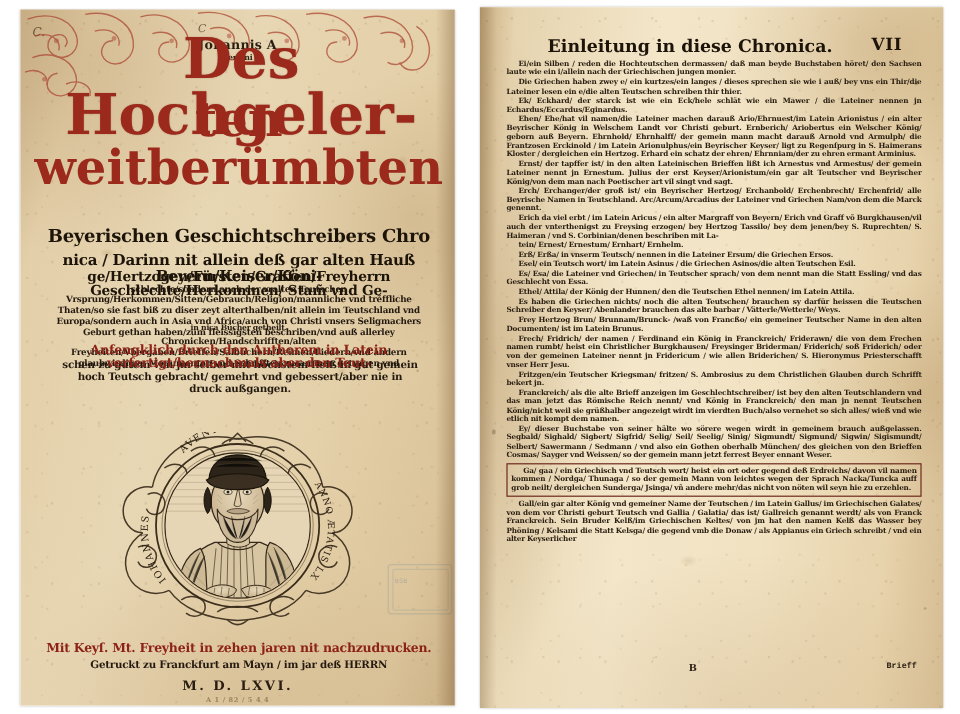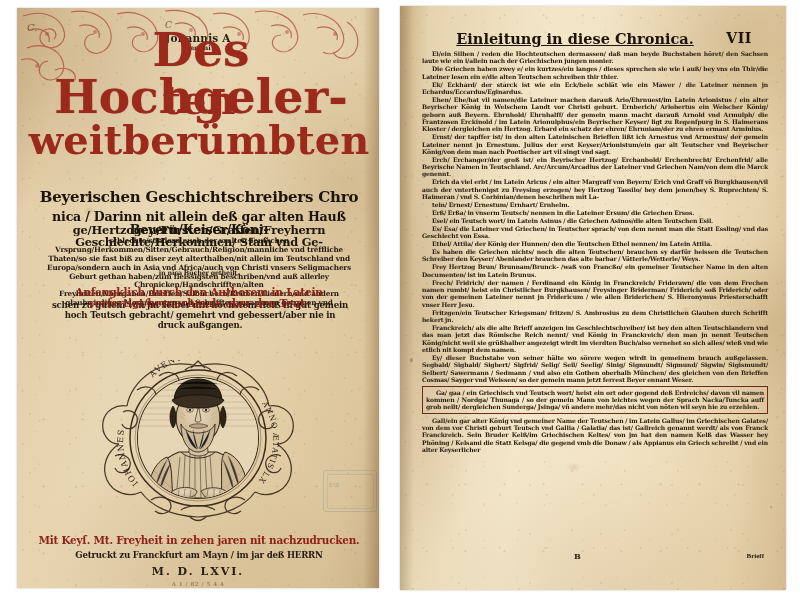--- a/index.html
+++ b/index.html
@@ -96,39 +96,39 @@
   #stamp{position:absolute;left:306px;top:462px;width:52px;height:40px;
      border:1.4px solid rgba(90,125,150,.40);border-radius:3px;opacity:.55;}
   #stamp:before{content:"";position:absolute;left:2.5px;top:2.5px;right:2.5px;bottom:2.5px;
      border:.8px solid rgba(90,125,150,.32);border-radius:2px;}
   #stamp span{position:absolute;left:5px;top:11px;font-size:5px;color:rgba(70,105,135,.55);
      font-family:"DejaVu Sans",sans-serif;letter-spacing:.3px;}
 
   
   #rp-head{position:absolute;left:34px;right:34px;top:24px;height:18px;}
   #rp-head .ttl{position:absolute;left:10px;right:46px;text-align:center;
-     font-size:14.5px;font-weight:700;color:#1d1409;font-family:"DejaVu Serif",serif;text-decoration:underline;}
+     font-size:14.5px;font-weight:700;color:#1d1409;font-family:"DejaVu Serif",serif;}
   #rp-head .fol{position:absolute;right:0;top:0;font-size:14px;font-weight:700;color:#1d1409;
      font-family:"DejaVu Serif",serif;letter-spacing:.6px;}
 
   #rp-body{position:absolute;left:22px;top:44px;width:346px;}
   .para{font-size:6.05px;line-height:1.215;color:#2b2013;font-family:"DejaVu Serif",serif;
      font-weight:700;text-align:justify;margin:0 0 .6px 0;letter-spacing:-.12px;
      word-spacing:-.3px;}
   .para.ind{text-indent:10px;}
 
   #boxed{position:absolute;left:10px;top:388px;width:330px;border:1.3px solid #6d2a1c;
      padding:2.5px 3px 2.5px 3px;box-sizing:border-box;}
   #boxed .para{margin-bottom:0;}
 
   #rp-foot{position:absolute;left:22px;top:545px;width:346px;height:16px;}
   #rp-foot .sig{position:absolute;left:152px;top:0;font-size:8px;font-weight:700;color:#2b2013;
      font-family:"DejaVu Serif",serif;}
   #rp-foot .cw{position:absolute;right:4px;top:1px;font-size:7px;font-weight:700;color:#2b2013;
-     font-family:Liberation Serif, serif;}
+     font-family:Liberation Mono, monospace;}
 
   
   .blem{position:absolute;border-radius:50%;background:rgba(60,40,20,.55);}
 </style>
 </head>
 <body>
 
 <div id="scan">
 
   <div class="sheet" id="left-page">

